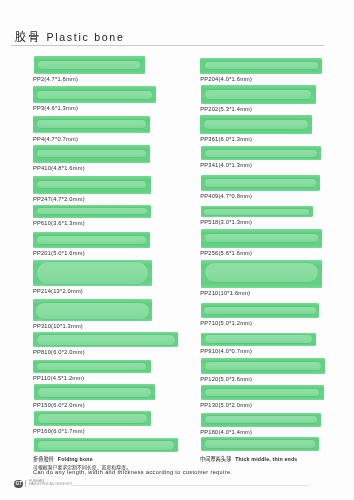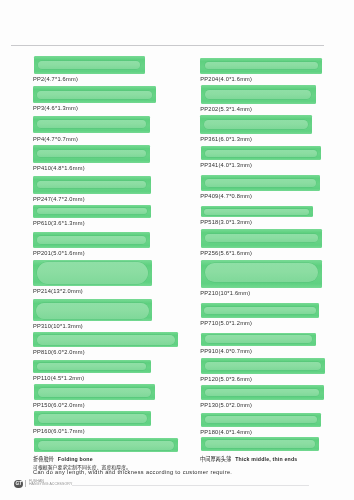--- a/index.html
+++ b/index.html
@@ -23,20 +23,21 @@
   .logo-circle .logo-mark{position:absolute;left:0;top:0;width:100%;height:100%;display:flex;align-items:center;justify-content:center;color:#fff;font-size:4.6px;font-weight:700;font-style:italic;}
   .logo-div{position:absolute;width:1px;height:9px;background:#bbb;}
   .logo-txt{position:absolute;font-size:3.5px;color:#8f8f8f;white-space:nowrap;letter-spacing:.12px;}
   .rule2{position:absolute;height:1px;background:#e2e2e4;}
   .cn{font-family:"Noto Sans CJK SC","Liberation Sans",sans-serif;}
 </style>
 </head>
 <body>
 
 <div id="page">
+  <div class="title"><span class="cn">胶骨</span><span class="en">Plastic bone</span></div>
   <div class="rule" style="left:11px;top:45px;width:313px;"></div>
 
   <div class="cap" style="left:33px;top:455px;">
     <span class="cn">折叠胶骨</span><b>Folding bone</b>
   </div>
   <div class="cap" style="left:200px;top:455px;">
     <span class="cn">中间厚两头薄</span><b>Thick middle, thin ends</b>
   </div>
 
   <div class="note cn" style="left:33px;top:463px;">可根据客户要求定制不同长度、宽度和厚度。</div>

